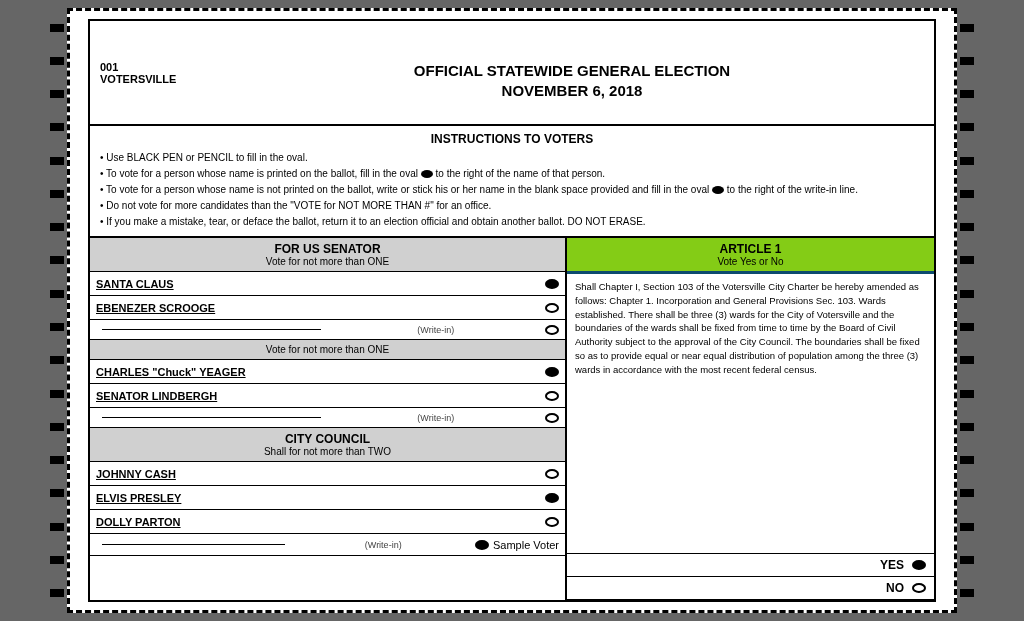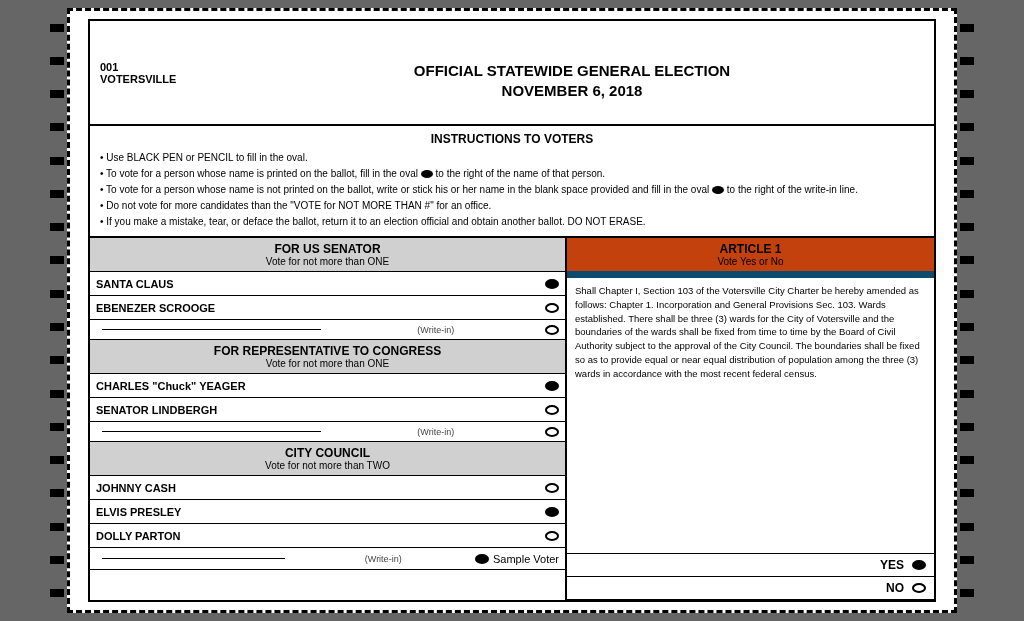--- a/index.html
+++ b/index.html
@@ -131,20 +131,21 @@
     }
     .race-subtitle {
       font-size: 10px;
     }
     .candidate-row {
       display: flex;
       align-items: center;
       border-bottom: 1px solid #000;
       padding: 3px 6px;
       min-height: 24px;
+      text-decoration: underline;
     }
     .candidate-name {
       font-size: 11px;
       font-weight: bold;
       flex: 1;
     }
     .oval {
       width: 14px;
       height: 10px;
       border: 2px solid #000;
@@ -168,22 +169,22 @@
       flex: 1;
       text-align: center;
     }
     .write-in-line {
       flex: 1;
       border-bottom: 1px solid #000;
       margin: 0 6px;
     }
     
     .article-header {
-      background: #c2410c;
-      border-bottom: 7px solid #0c4a6e;
+      background: #84cc16;
+      border-bottom: 3px solid #0c4a6e;
       padding: 4px 6px;
       text-align: center;
     }
     .article-text {
       font-size: 9.5px;
       line-height: 1.45;
       padding: 6px 8px;
       flex: 1;
       border-bottom: 1px solid #000;
     }
@@ -300,40 +301,39 @@
             <span class="candidate-name">EBENEZER SCROOGE</span>
             <div class="oval"></div>
           </div>
           <div class="write-in-row">
             <div class="write-in-line"></div>
             <span class="write-in-label">(Write-in)</span>
             <div class="oval"></div>
           </div>
 
           <div class="race-header">
-            <div class="race-title">FOR REPRESENTATIVE TO CONGRESS</div>
             <div class="race-subtitle">Vote for not more than ONE</div>
           </div>
           <div class="candidate-row">
             <span class="candidate-name">CHARLES "Chuck" YEAGER</span>
             <div class="oval filled"></div>
           </div>
           <div class="candidate-row">
             <span class="candidate-name">SENATOR LINDBERGH</span>
             <div class="oval"></div>
           </div>
           <div class="write-in-row">
             <div class="write-in-line"></div>
             <span class="write-in-label">(Write-in)</span>
             <div class="oval"></div>
           </div>
 
           <div class="race-header">
             <div class="race-title">CITY COUNCIL</div>
-            <div class="race-subtitle">Vote for not more than TWO</div>
+            <div class="race-subtitle">Shall for not more than TWO</div>
           </div>
           <div class="candidate-row">
             <span class="candidate-name">JOHNNY CASH</span>
             <div class="oval"></div>
           </div>
           <div class="candidate-row">
             <span class="candidate-name">ELVIS PRESLEY</span>
             <div class="oval filled"></div>
           </div>
           <div class="candidate-row">

